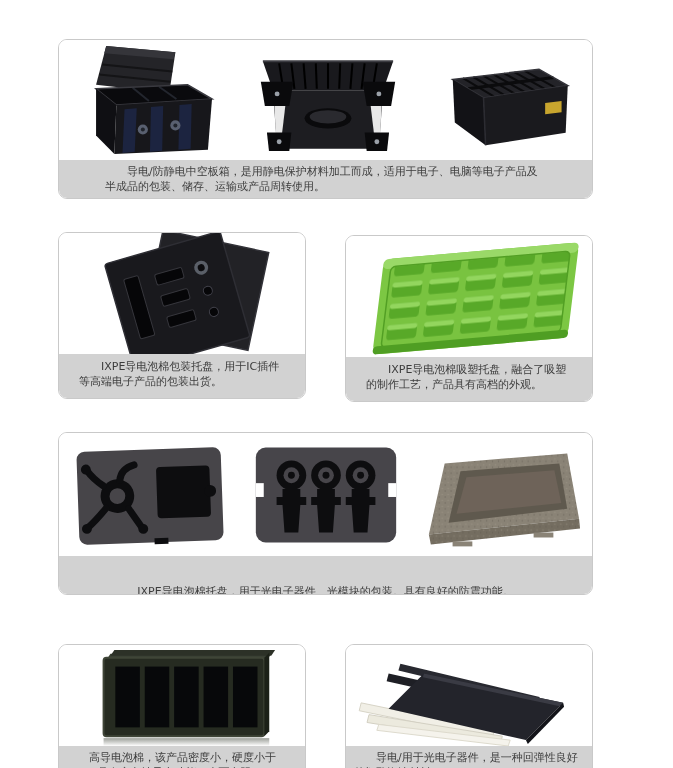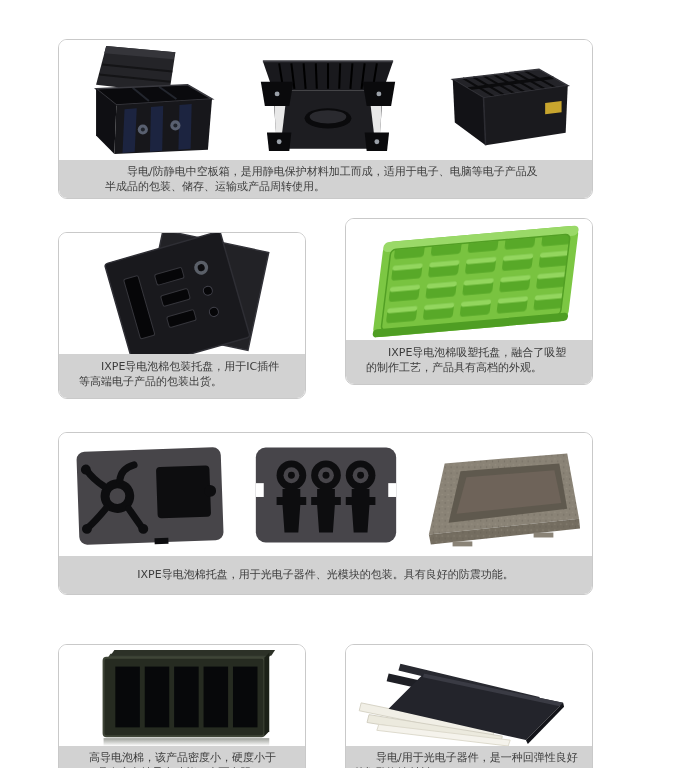--- a/index.html
+++ b/index.html
@@ -32,24 +32,24 @@
     margin:0;
     font-size:11px;
     line-height:15px;
     color:#3c3c3c;
     text-indent:2em;
   }
   
   .card-r1{left:0;top:12px;width:535px;height:160px;}
   .card-r1 .cap{height:38px;padding:4px 46px 0;}
   .card-r2l{left:0;top:205px;width:248px;height:167px;}
-  .card-r2r{left:287px;top:191px;width:248px;height:167px;}
+  .card-r2r{left:287px;top:208px;width:248px;height:167px;}
   .card-r2l .cap,.card-r2r .cap{height:44px;padding:5px 20px 0;}
   .card-r3{left:0;top:405px;width:535px;height:163px;}
-  .card-r3 .cap{height:38px;padding:0;}
+  .card-r3 .cap{height:38px;padding:17px;}
   .card-r3 .cap p{text-indent:0;text-align:center;padding-top:11px;}
   .card-r4l{left:0;top:617px;width:248px;height:143px;}
   .card-r4r{left:287px;top:617px;width:248px;height:143px;}
   .card-r4l .cap,.card-r4r .cap{height:40px;padding:4px 8px 0;}
   svg{display:block;}
 </style>
 </head>
 <body>
 
 <div class="content">

